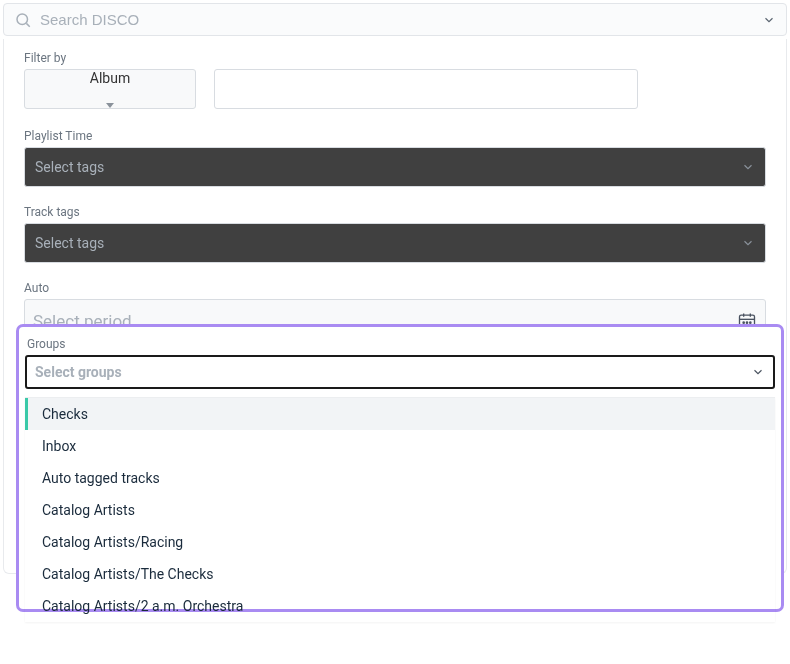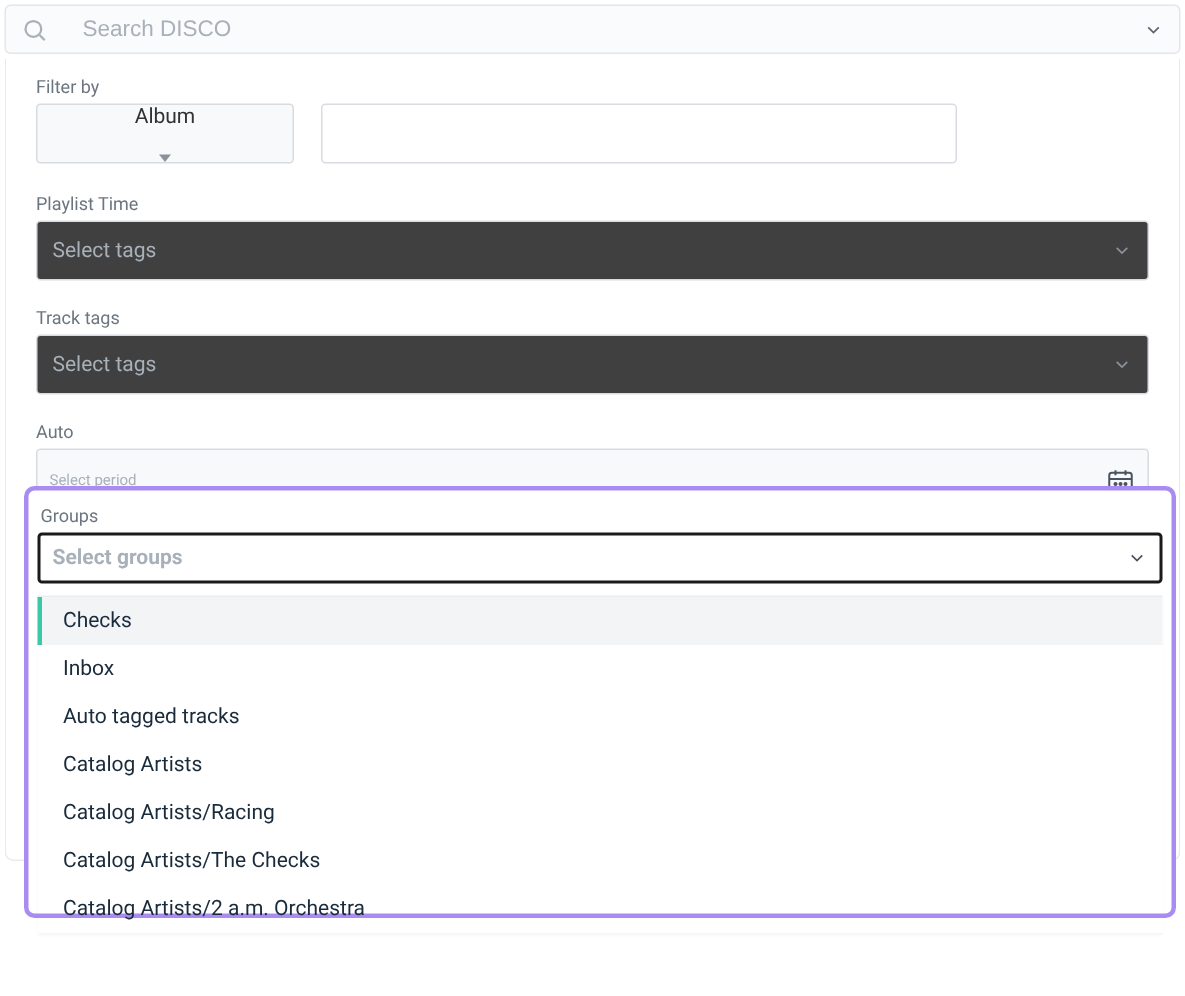--- a/index.html
+++ b/index.html
@@ -1,28 +1,28 @@
 <!DOCTYPE html>
 <html><head>
 <meta charset="utf-8">
 <style>
 * { box-sizing: border-box; margin: 0; padding: 0; }
 body { font-family: -apple-system, BlinkMacSystemFont, "Segoe UI", Roboto, sans-serif; font-size: 14px; color: #1a2b3c; background: #fff; width: 790px; height: 664px; position: relative; overflow: hidden; }
-.search-bar { display: flex; align-items: center; height: 33px; border: 1px solid #e2e5e9; border-radius: 4px; padding: 0 10px; margin: 3px; background: #fafbfc; gap: 15px; }
+.search-bar { display: flex; align-items: center; height: 33px; border: 1px solid #e2e5e9; border-radius: 4px; padding: 0 10px; margin: 3px; background: #fafbfc; }
 .search-bar input { flex: 1; border: none; outline: none; background: transparent; font-size: 15px; color: #333; }
 .search-bar input::placeholder { color: #a8b0b9; }
 .main-panel { border: 1px solid #e8eaed; border-top: none; border-radius: 0 0 6px 6px; margin: 0 3px; padding: 12px 20px 18px 20px; background: #fff; position: relative; height: 535px; }
 .label { font-size: 12px; color: #6b7580; margin-bottom: 4px; margin-top: 10px; display: block; }
 .row1 { display: flex; gap: 18px; }
 .select-box { height: 40px; border: 1px solid #d8dce1; border-radius: 3px; background: #f8f9fa; display: flex; align-items: center; padding: 0 10px; font-size: 14px; color: #333; position: relative; }
 .select-box.w-album { width: 172px; flex-direction: column; }
 .input-box { height: 40px; border: 1px solid #d8dce1; border-radius: 3px; background: #fff; width: 424px; }
 .full-select { height: 40px; border: 1px solid #d8dce1; border-radius: 3px; background: #404040; display: flex; align-items: center; padding: 0 10px; font-size: 14px; color: #a8b0b9; width: 100%; position: relative; }
 .full-select .txt { flex: 1; }
-.time-select { height: 43px; border: 1px solid #d8dce1; border-radius: 3px; background: #f8f9fa; display: flex; align-items: center; padding: 0 8px; font-size: 10px; color: #a8b0b9; width: 100%; }
+.time-select { height: 43px; border: 1px solid #d8dce1; border-radius: 3px; background: #f8f9fa; display: flex; align-items: center; padding: 0 8px; font-size: 17px; color: #a8b0b9; width: 100%; }
 .time-select .txt { flex: 1; }
 .caret-down { width: 0; height: 0; border-left: 4px solid transparent; border-right: 4px solid transparent; border-top: 5px solid #8a929b; display: inline-block; }
 .chev { position: absolute; right: 10px; }
 .highlight-box { position: absolute; left: 16px; right: 6px; top: 324px; border: 3px solid #a98bf2; border-radius: 7px; padding: 6px 6px 0 6px; background: #fff; height: 288px; }
 .groups-label { font-size: 12px; color: #6b7580; margin: 4px 0 4px 2px; display: block; }
 .groups-select { height: 34px; border: 2px solid #1a1a1a; border-radius: 3px; background: #fff; display: flex; align-items: center; padding: 0 8px; font-size: 14px; color: #a8b0b9; position: relative; font-weight: bold; }
 .groups-select .txt { flex: 1; }
 .dropdown-list { margin-top: 8px; border-top: 1px solid #eceef0; box-shadow: 0 1px 2px rgba(0,0,0,0.05); }
 .dropdown-item { height: 32px; display: flex; align-items: center; padding-left: 17px; font-size: 14px; color: #1a2b3c; cursor: pointer; position: relative; }
 .dropdown-item.active { background: #f2f4f6; }

